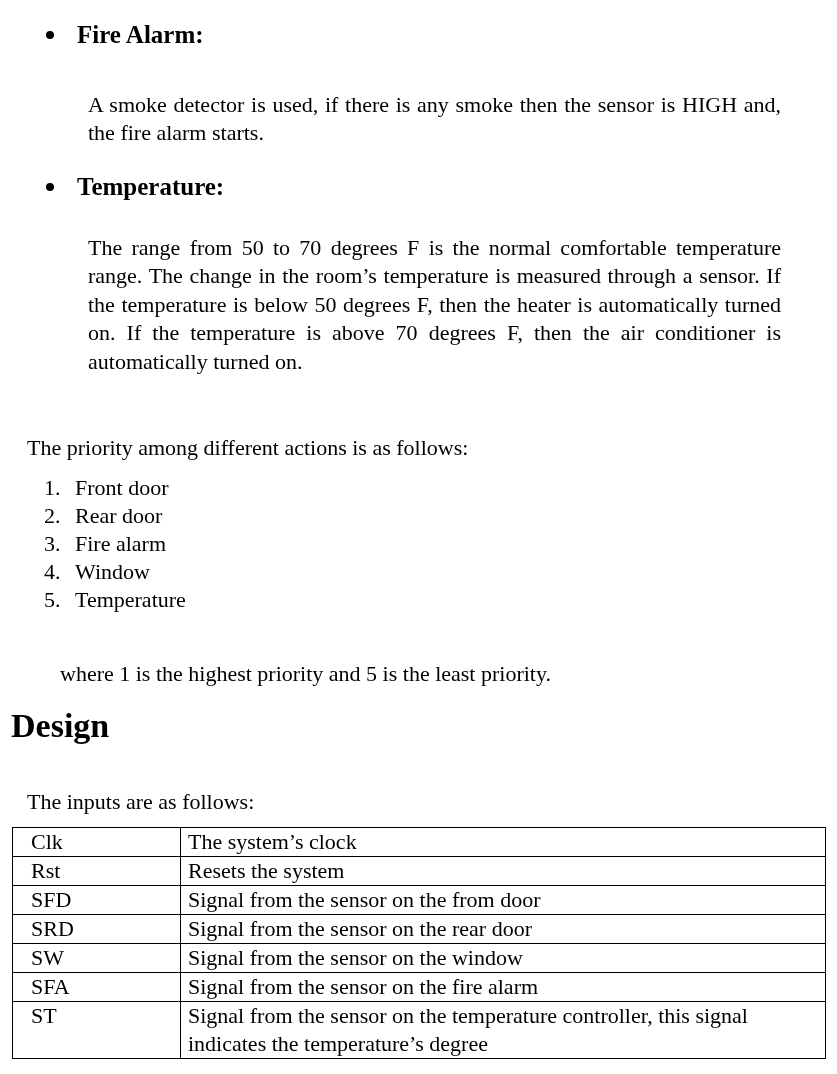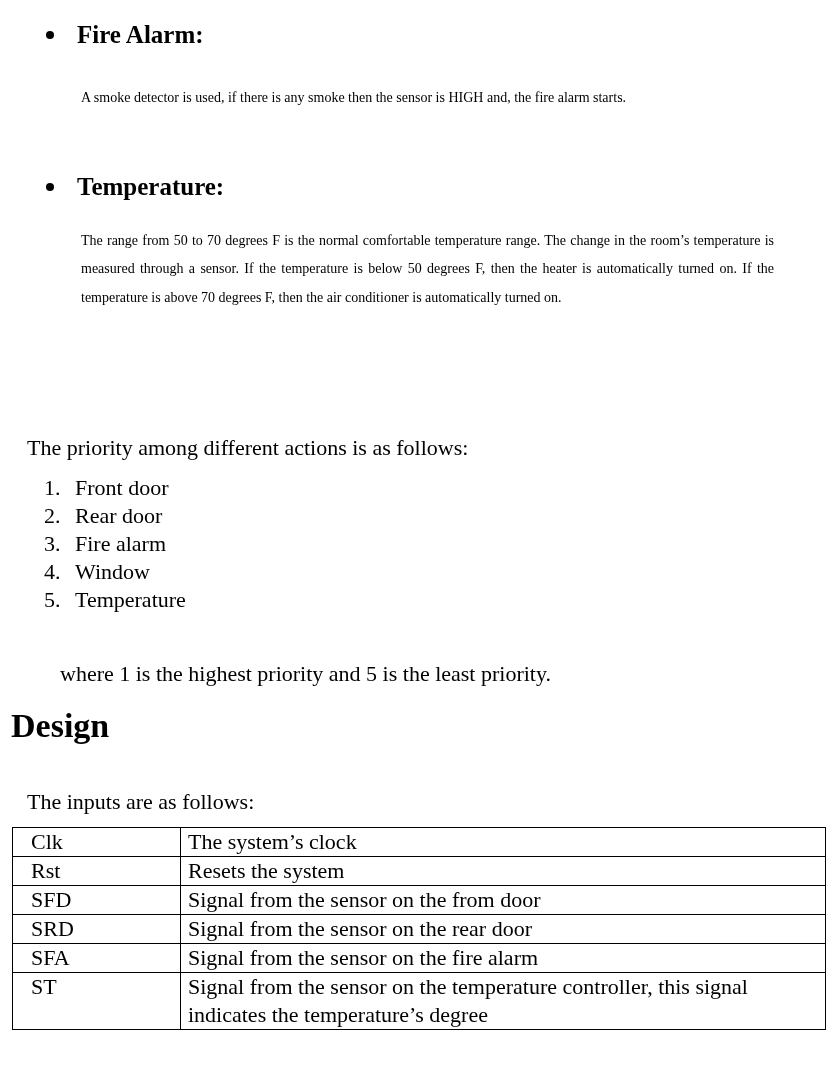--- a/index.html
+++ b/index.html
@@ -11,22 +11,22 @@
   .abs { position: absolute; }
   .bullet-head {
     left: 44px; font-size: 25px; font-weight: bold; line-height: 26px;
     display: flex; align-items: center;
   }
   .bullet-dot {
     width: 8px; height: 8px; border-radius: 50%; background: #000;
     display: inline-block; margin-right: 23px; margin-left: 2px;
   }
   .para {
-    left: 75px; width: 693px; font-size: 14px; line-height: 28.4px;
-    text-align: justify; margin: 6px;
+    left: 75px; width: 693px; font-size: 22px; line-height: 28.4px;
+    text-align: justify; margin: 13px;
   }
   .plain { font-size: 22px; line-height: 28px; margin: 16px; }
   .olist {
     left: 44px; top: 474px; margin: 0; padding: 0; list-style: none;
     font-size: 22px; line-height: 28px;
   }
   .olist li { display: flex; }
   .olist .num { width: 31px; display: inline-block; }
   .heading {
     left: 11px; top: 704px; font-size: 34px; font-weight: bold; line-height: 44px; margin: 0;
@@ -97,20 +97,24 @@
     </tr>
     <tr>
       <td class="sig">SFD</td>
       <td>Signal from the sensor on the from door</td>
     </tr>
     <tr>
       <td class="sig">SRD</td>
       <td>Signal from the sensor on the rear door</td>
     </tr>
     <tr>
+      <td class="sig">SW</td>
+      <td>Signal from the sensor on the window</td>
+    </tr>
+    <tr>
       <td class="sig">SFA</td>
       <td>Signal from the sensor on the fire alarm</td>
     </tr>
     <tr>
       <td class="sig">ST</td>
       <td>Signal from the sensor on the temperature controller, this signal indicates the temperature’s degree</td>
     </tr>
   </tbody>
 </table>
 

